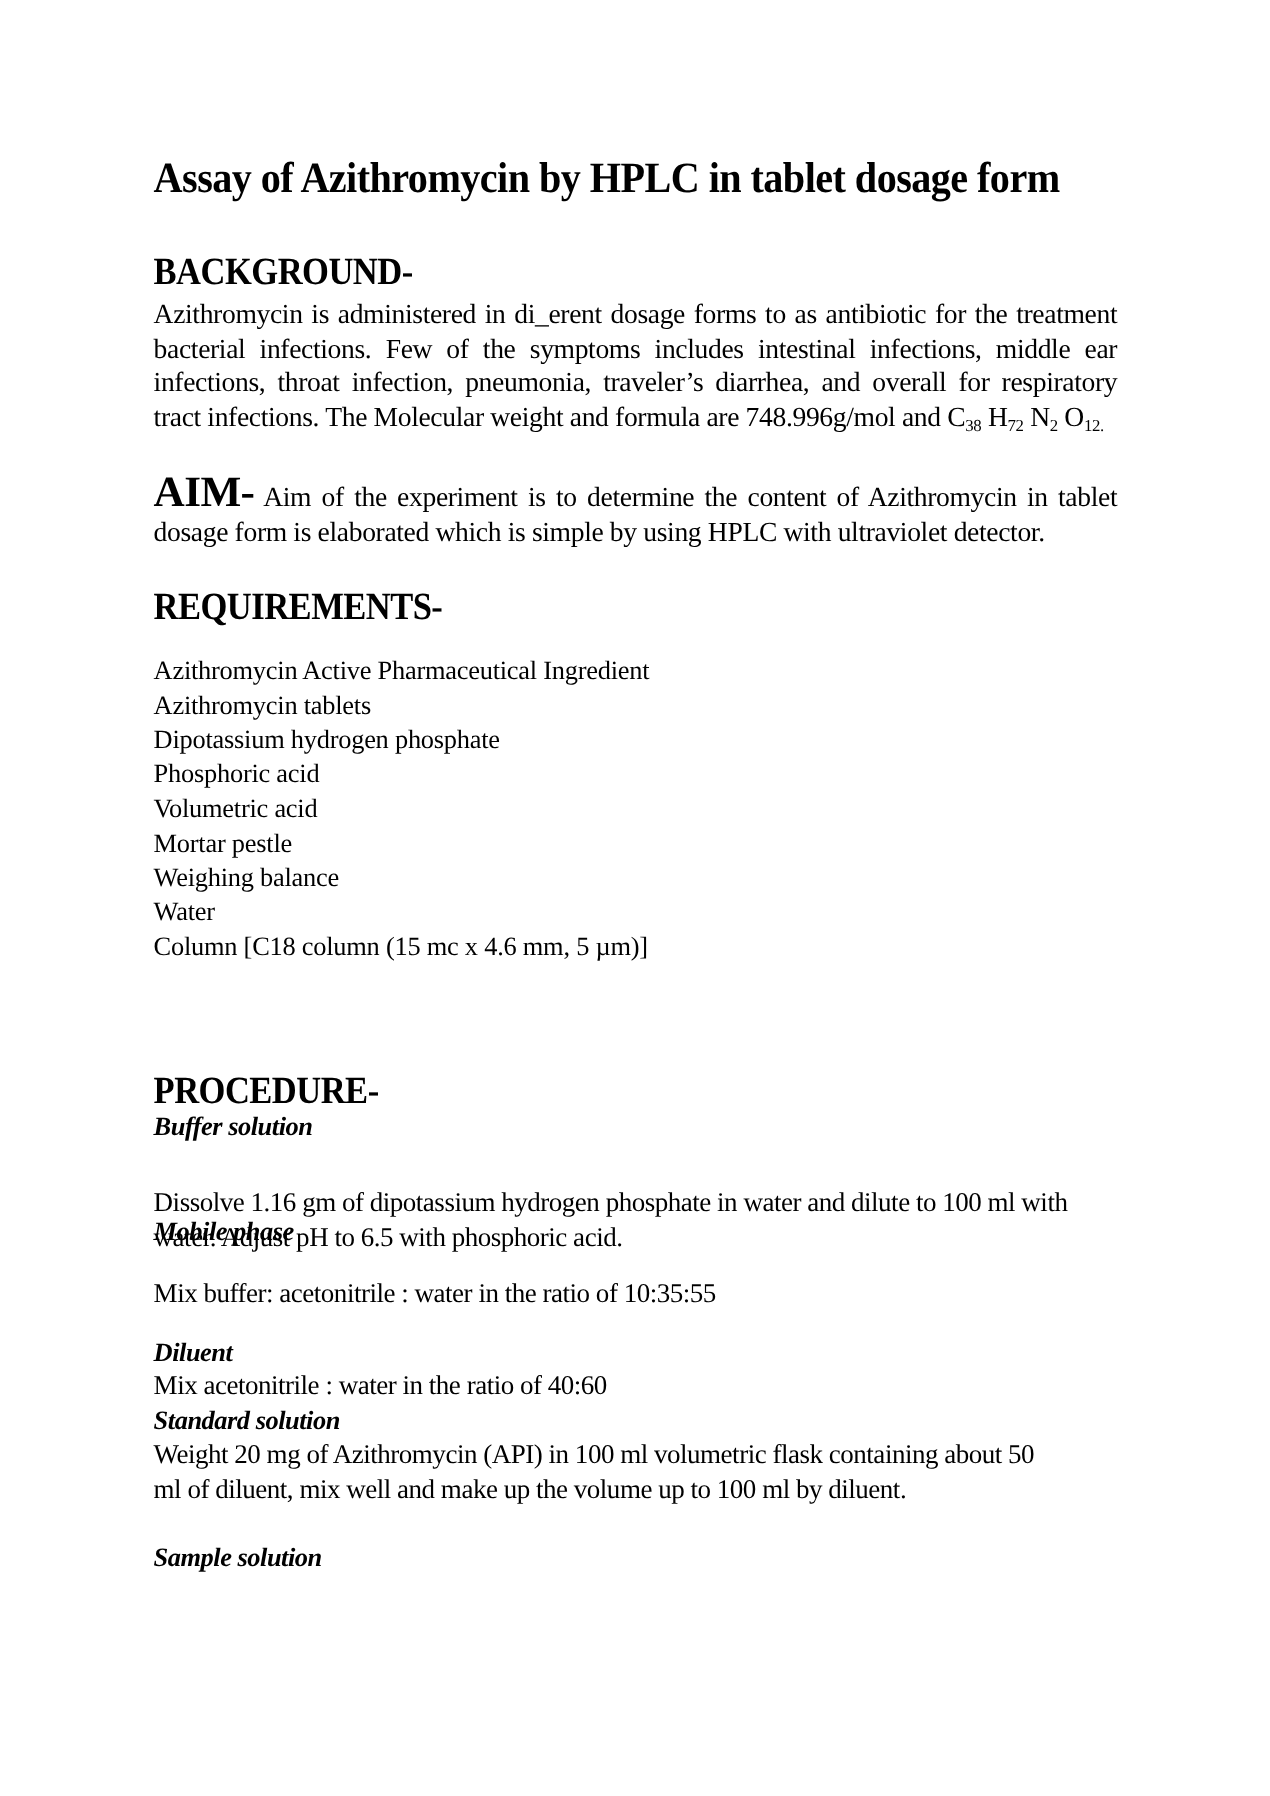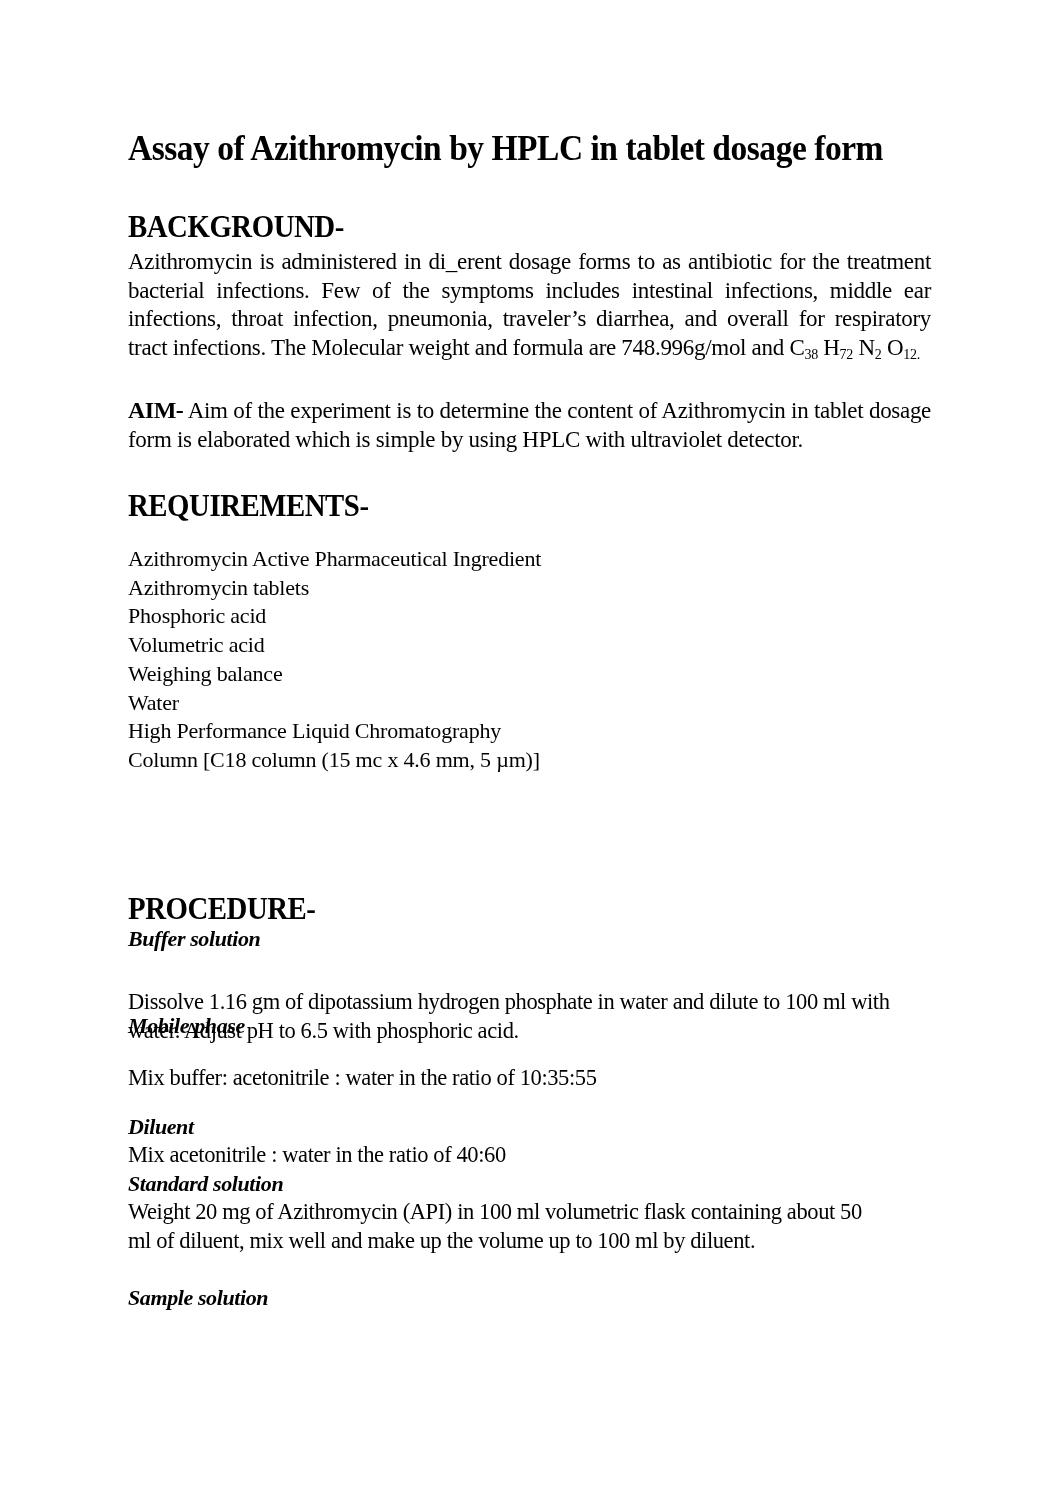--- a/index.html
+++ b/index.html
@@ -1,21 +1,21 @@
 <!DOCTYPE html>
 <html><head>
 <meta charset="utf-8">
 <style>
   html, body { margin: 0; padding: 0; background: #ffffff; }
   body { width: 1058px; height: 1497px; position: relative; overflow: hidden; color: #000; font-family: "Liberation Serif", serif; }
   .page { position: absolute; left: 128px; top: 0; width: 803px; }
   .title { position: absolute; top: 128px; left: 0; width: 803px; font-weight: bold; font-size: 36px; line-height: 40px; margin: 0; text-align: justify; text-align-last: left; letter-spacing: -0.5px; transform: scaleX(0.93); transform-origin: left top; width: 865px; }
   .h1 { position: absolute; left: 0; font-weight: bold; font-size: 32px; line-height: 36px; margin: 0; letter-spacing: -0.5px; transform: scaleX(0.9); transform-origin: left top; }
   .para { position: absolute; left: 0; width: 803px; font-size: 23px; line-height: 28.5px; margin: 0; text-align: justify; letter-spacing: -0.3px; }
-  .aim-label { font-weight: bold; font-size: 24px; letter-spacing: -0.5px; }
+  .aim-label { font-weight: bold; font-size: 36px; letter-spacing: -0.5px; }
   .list { position: absolute; left: 0; top: 545px; margin: 0; padding: 0; list-style: none; font-size: 22px; line-height: 28.7px; letter-spacing: -0.2px; }
   .list li { margin: 0; padding: 0; }
   .h2 { position: absolute; left: 0; font-weight: bold; font-size: 22px; line-height: 26px; margin: 0; letter-spacing: -0.4px; font-style: italic; }
   .text { position: absolute; left: 0; width: 803px; font-size: 22.5px; line-height: 28.5px; margin: 0; letter-spacing: -0.4px; }
   sub { font-size: 14px; vertical-align: -4px; line-height: 0; }
 </style>
 </head>
 <body>
 
 <div class="page">
@@ -26,25 +26,26 @@
 
   <p class="para" style="top:248px;"><span>Azithromycin is administered in di_erent dosage forms to as antibiotic for the treatment bacterial infections. Few of the symptoms includes intestinal infections, middle ear infections, throat infection, pneumonia, traveler’s diarrhea, and overall for respiratory tract infections. The Molecular weight and formula are 748.996g/mol and</span> <span><span>C</span><sub>38</sub> <span>H</span><sub>72</sub> <span>N</span><sub>2</sub> <span>O</span><sub>12.</sub></span></p>
 
   <p class="para" style="top:396px;"><span class="aim-label">AIM-</span> <span>Aim of the experiment is to determine the content of Azithromycin in tablet dosage form is elaborated which is simple by using HPLC with ultraviolet detector.</span></p>
 
   <h2 class="h1" style="top:487px;">REQUIREMENTS-</h2>
 
   <ul class="list">
     <li>Azithromycin Active Pharmaceutical Ingredient</li>
     <li>Azithromycin tablets</li>
+    <li>Dipotassium hydrogen phosphate</li>
     <li>Phosphoric acid</li>
     <li>Volumetric acid</li>
+    <li>Mortar pestle</li>
     <li>Weighing balance</li>
     <li>Water</li>
-    <li>High Performance Liquid Chromatography</li>
     <li>Column [C18 column (15 mc x 4.6 mm, 5 µm)]</li>
   </ul>
 
   <h2 class="h1" style="top:890px;">PROCEDURE-</h2>
 
   <h3 class="h2" style="top:926px;">Buffer solution</h3>
   <p class="text" style="top:988px;">Dissolve 1.16 gm of dipotassium hydrogen phosphate in water and dilute to 100 ml with water. Adjust pH to 6.5 with phosphoric acid.</p>
 
   <h3 class="h2" style="top:1013px;">Mobile phase</h3>
   <p class="text" style="top:1064px;">Mix buffer: acetonitrile : water in the ratio of 10:35:55</p>

